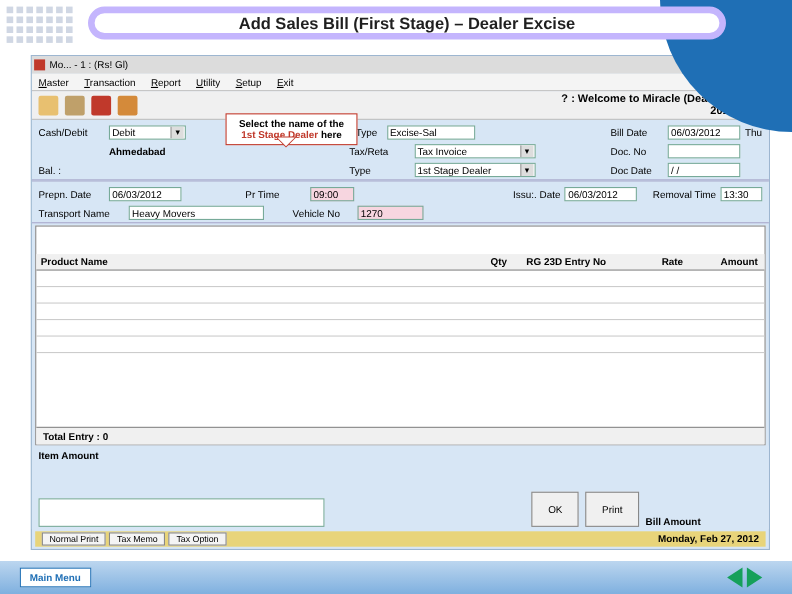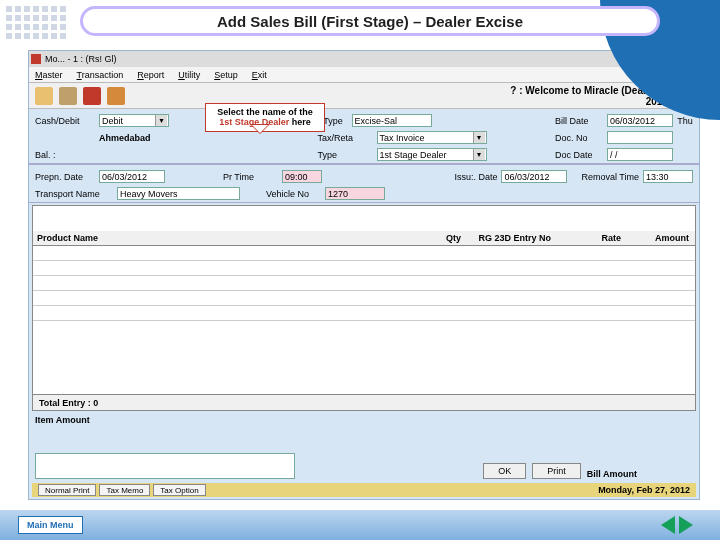--- a/index.html
+++ b/index.html
@@ -13,21 +13,21 @@
   }
   .deco-dots {
     position: absolute; top: 6px; left: 6px;
     display: grid; grid-template-columns: repeat(7, 6px); gap: 3px;
     z-index: 5;
   }
   .deco-dots span { width: 6px; height: 6px; background: #d0d7e4; }
   .slide-title {
     position: absolute; top: 6px; left: 80px; right: 60px;
     height: 30px;
-    border: 3px solid #c4b5fd; border-radius: 15px;
+    border: 6px solid #c4b5fd; border-radius: 15px;
     background: #fff;
     display: flex; align-items: center; justify-content: center;
     font-size: 15px; font-weight: bold; color: #1f1f1f;
     z-index: 6;
   }
   .corner-arc {
     position: absolute; top: -120px; right: -120px;
     width: 240px; height: 240px; border-radius: 50%;
     background: #1f6fb5; z-index: 4;
   }
@@ -121,21 +121,21 @@
   .grid-filler { flex: 1; }
   .grid-total {
     height: 16px; border-top: 1px solid #888; background: #f0f0f0;
     display: flex; align-items: center; padding-left: 6px; font-weight: bold;
   }
   .below-grid { background: #d7e6f5; padding: 4px 6px 2px 6px; }
   .item-amount-row { display: flex; justify-content: flex-start; font-weight: bold; height: 14px; }
   .narr-row { display: flex; align-items: flex-end; gap: 6px; margin-top: 24px; }
   .narr-box { background: #fff; border: 1px solid #7a9; width: 260px; height: 26px; }
   .btn {
-    background: #f0f0f0; border: 1px solid #888; height: 16px;
+    background: #f0f0f0; border: 1px solid #888; height: 32px;
     padding: 0 14px; display: flex; align-items: center; font-size: 9px;
   }
   .bill-amount { margin-left: auto; font-weight: bold; }
   .status-row {
     display: flex; align-items: center; justify-content: space-between;
     background: #e8d47a; height: 14px; padding: 1px 6px; margin: 2px 3px 2px 3px;
   }
   .status-row .left { display: flex; gap: 3px; }
   .status-row .btn { height: 12px; padding: 0 6px; font-size: 8px; background: #f4f4f4; }
   .bottom-bar {
@@ -273,21 +273,21 @@
       <span class="lbl">Prepn. Date</span>
       <span class="fld" style="width:66px">06/03/2012</span>
       <span style="width:50px"></span>
       <span class="lbl2">Pr Time</span>
       <span class="fld pink" style="width:40px">09:00</span>
       <span style="flex:1"></span>
       <span>Issu:. Date</span>
       <span class="fld" style="width:66px">06/03/2012</span>
       <span style="width:6px"></span>
       <span>Removal Time</span>
-      <span class="fld" style="width:50px">13:30</span>
+      <span class="fld" style="width:38px">13:30</span>
     </div>
     <div class="form-row">
       <span style="min-width:78px">Transport Name</span>
       <span class="fld" style="width:123px">Heavy Movers</span>
       <span style="width:18px"></span>
       <span class="lbl2">Vehicle No</span>
       <span class="fld pink" style="width:60px">1270</span>
       <span style="flex:1"></span>
     </div>
   </div>

